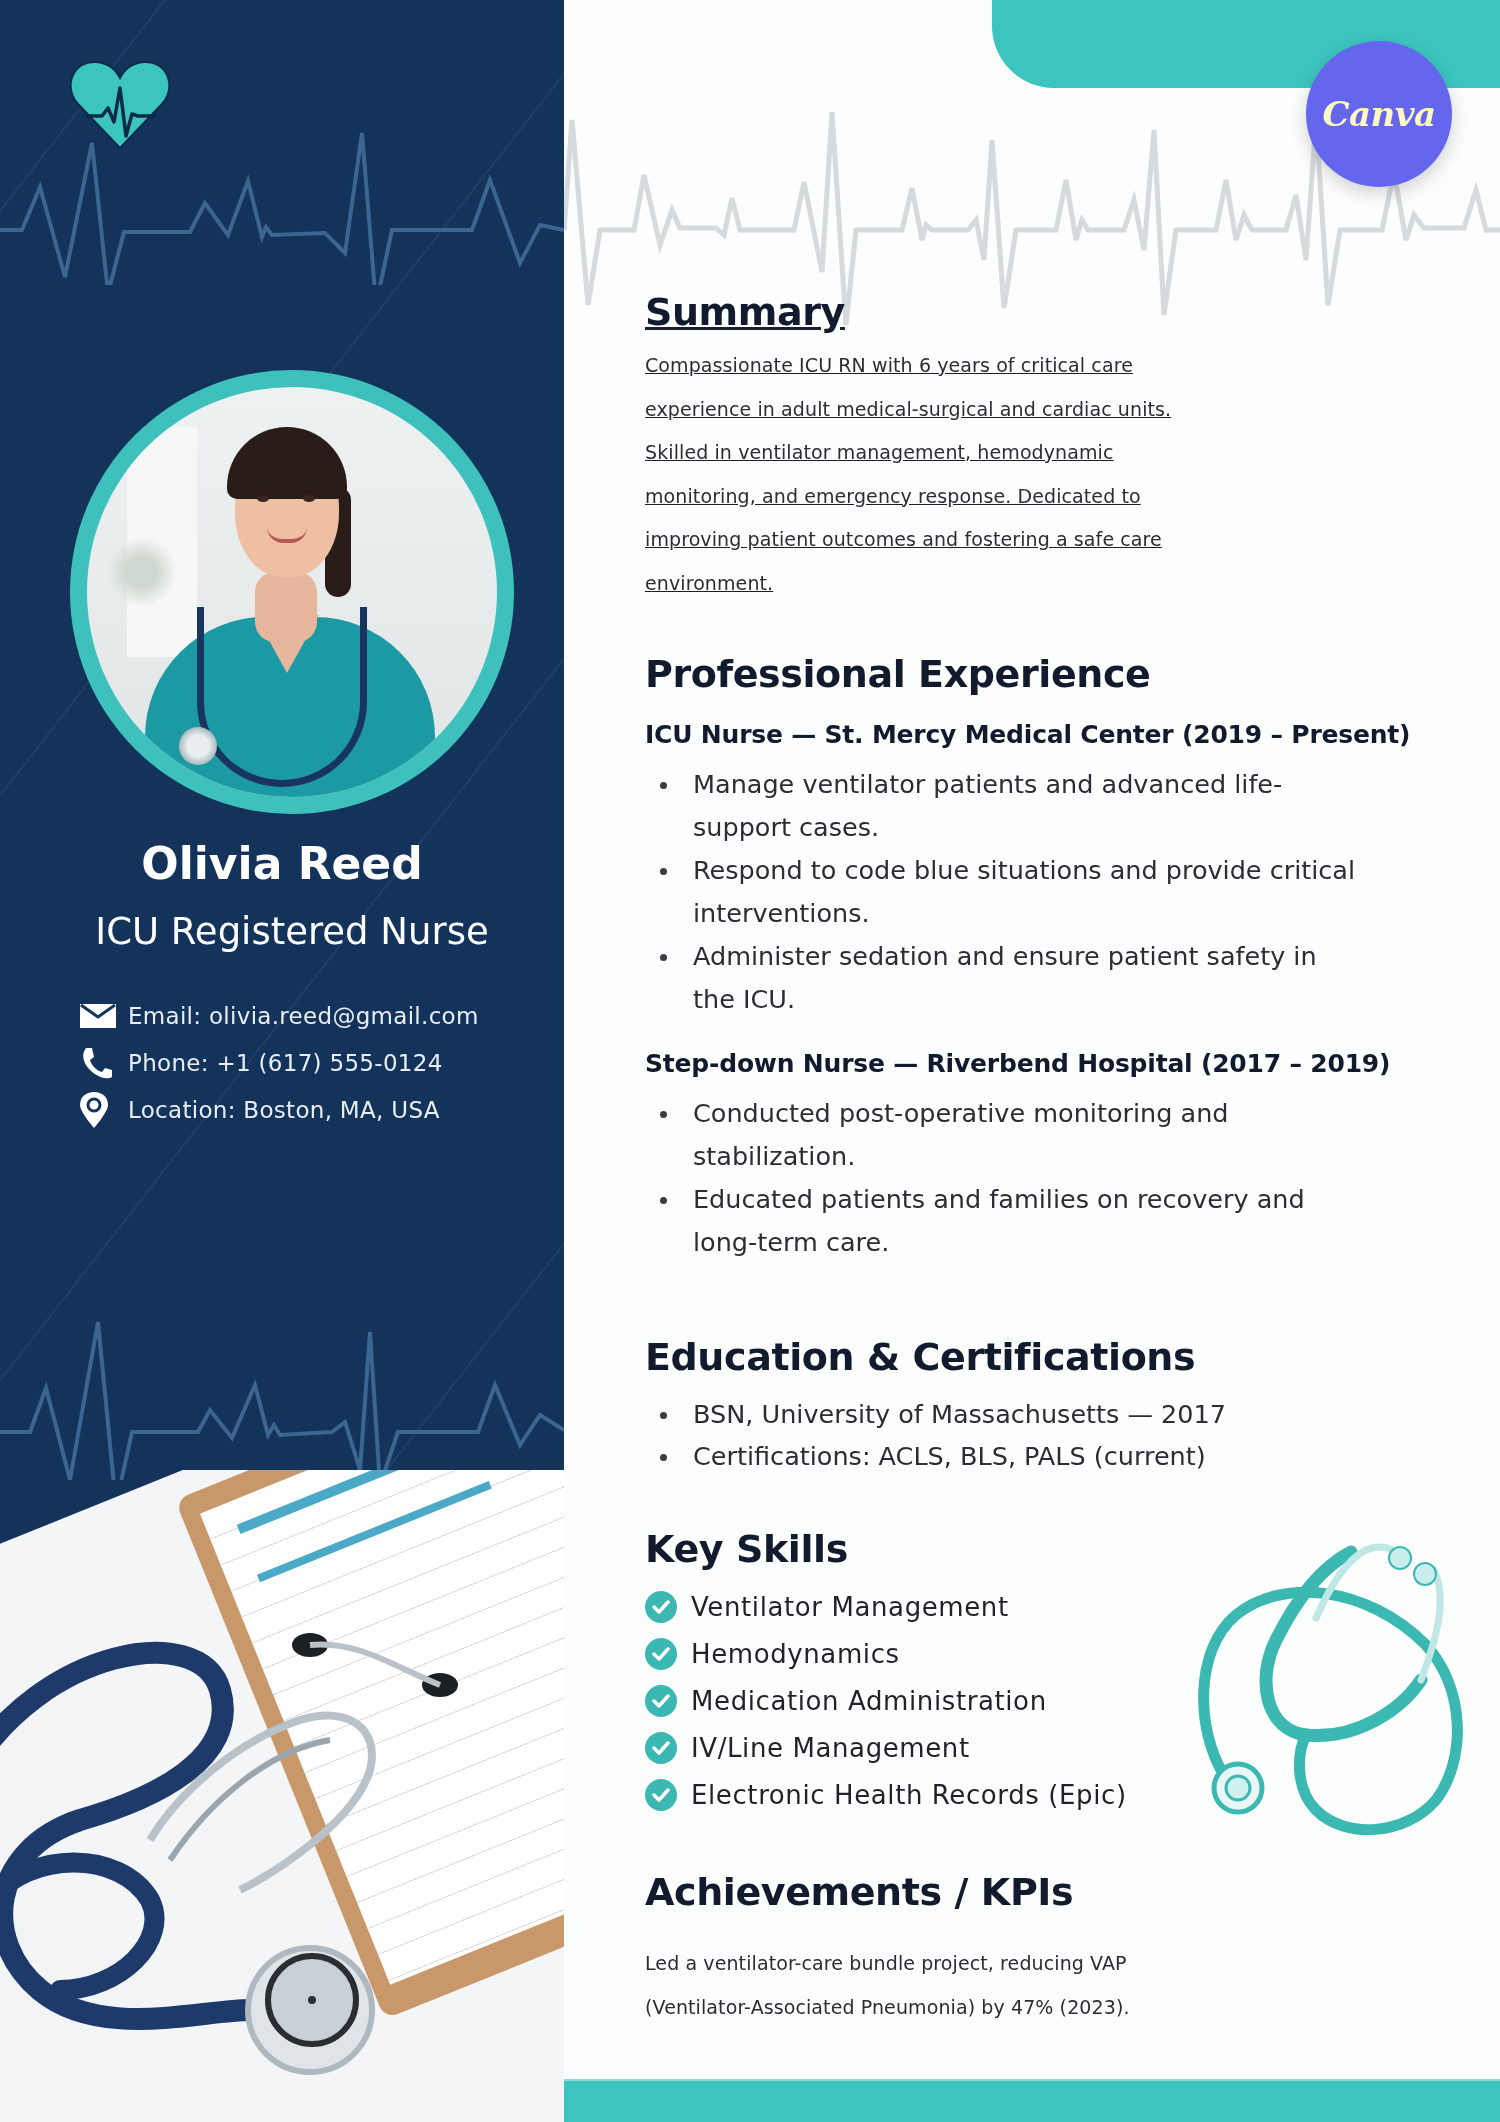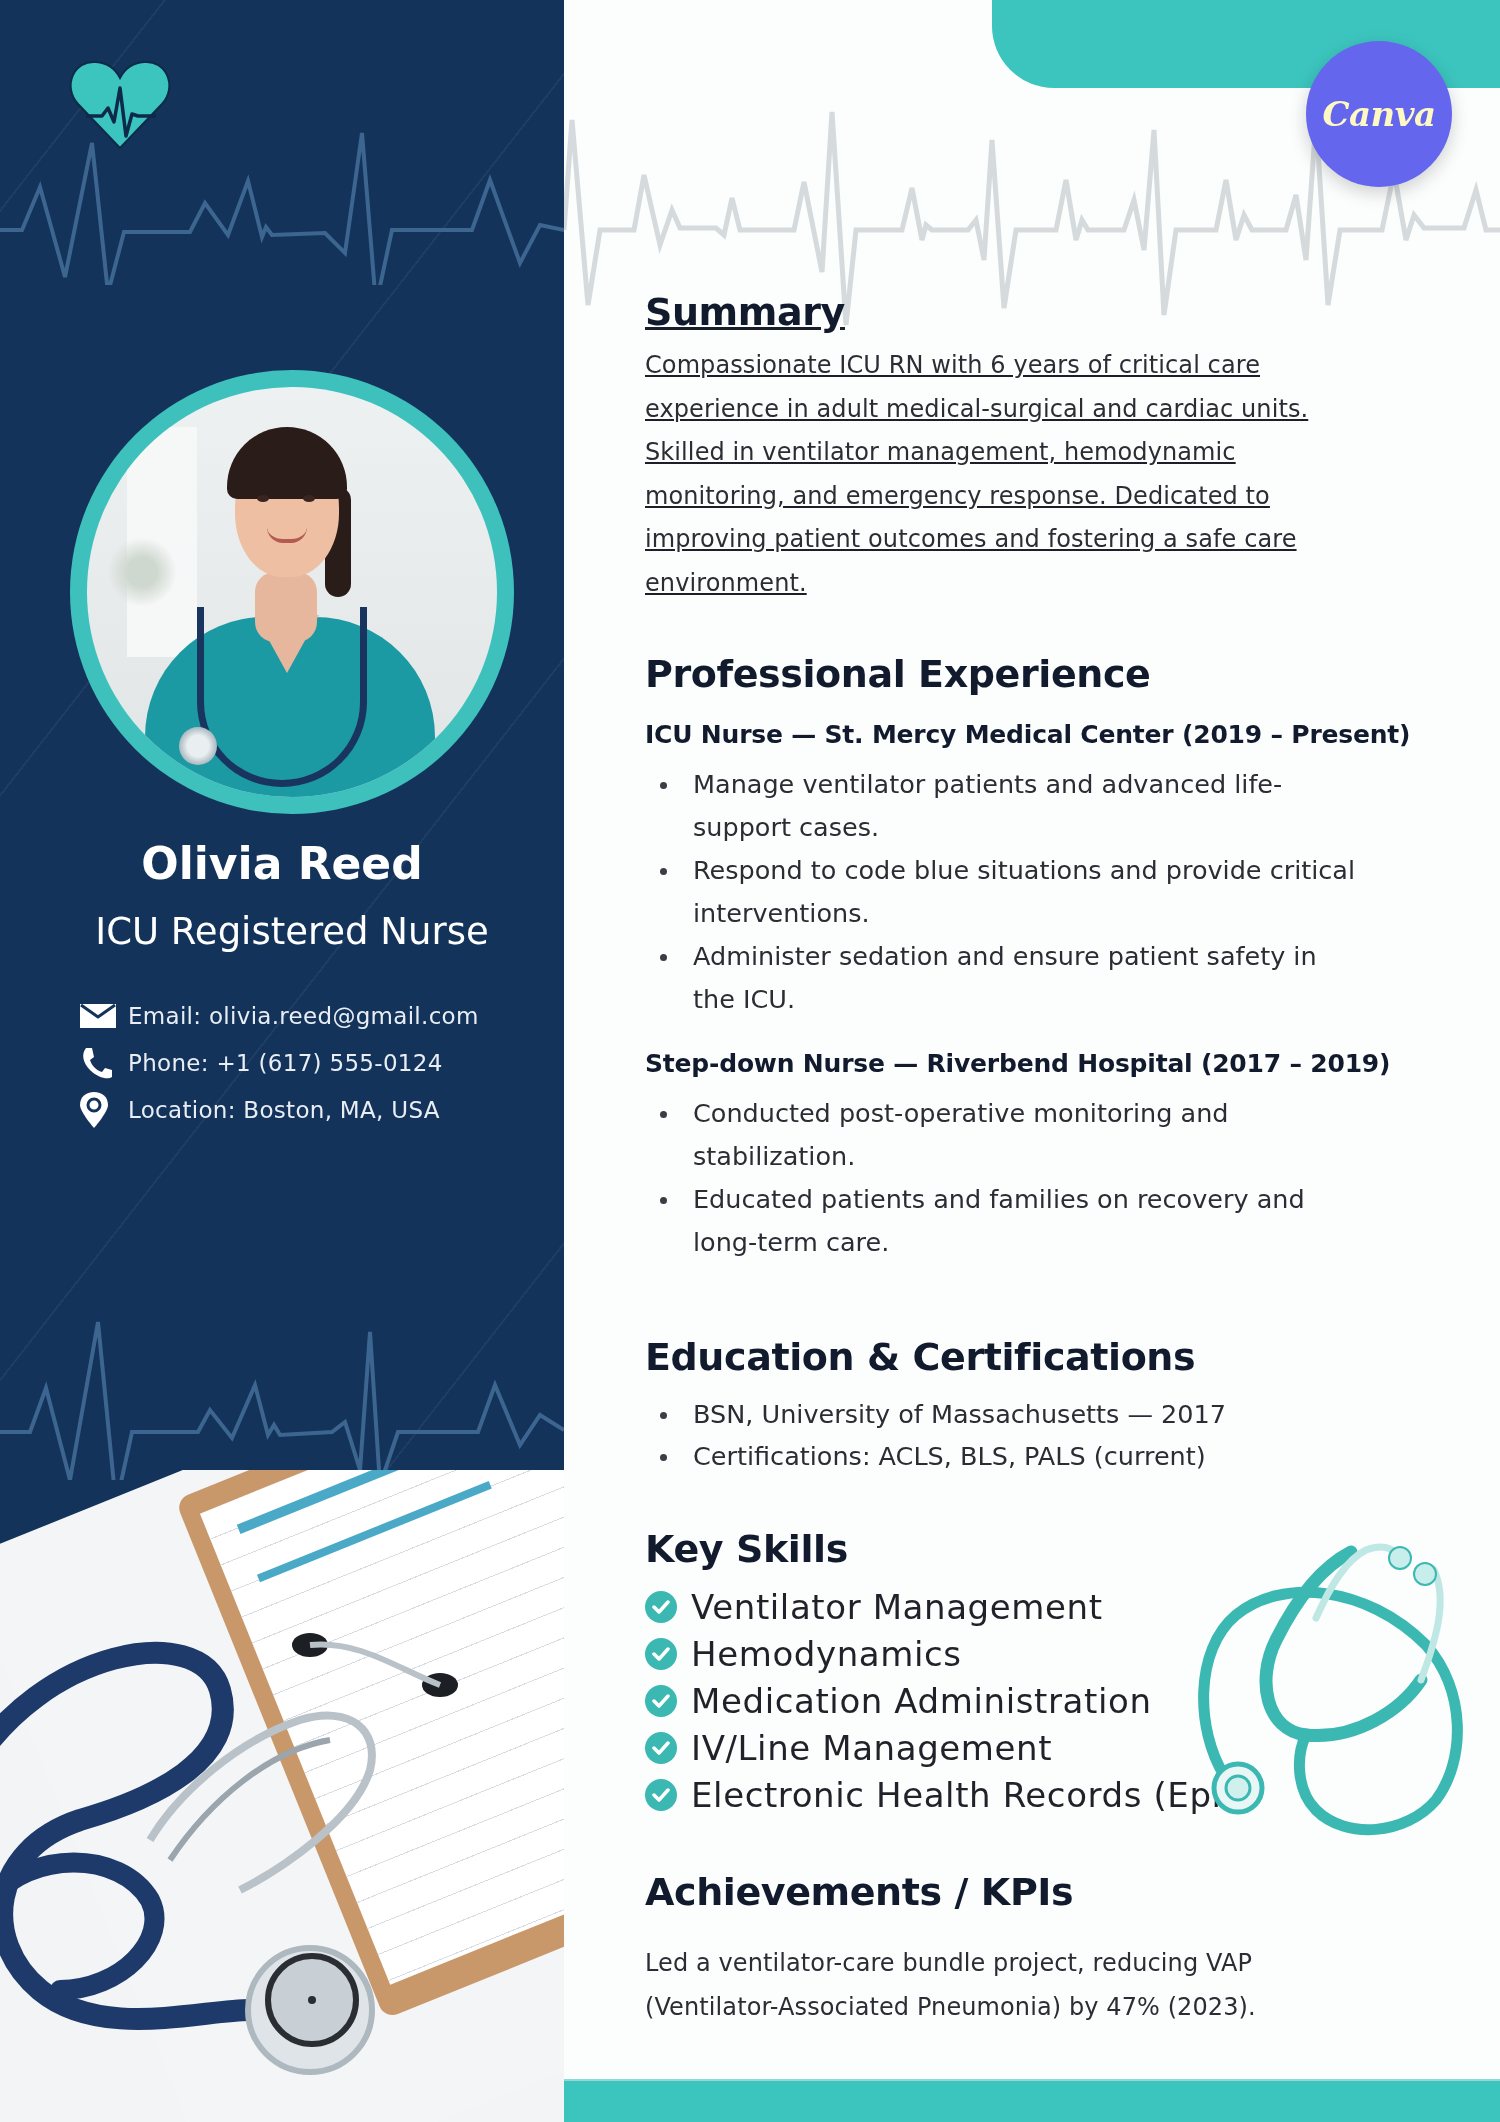--- a/index.html
+++ b/index.html
@@ -80,40 +80,40 @@
   .canva-badge {
     position: absolute; left: 1306px; top: 41px; width: 146px; height: 146px; border-radius: 50%;
     background: #6466ee; display: flex; align-items: center; justify-content: center;
     box-shadow: 0 6px 18px rgba(0,0,0,0.18); z-index: 5;
   }
   .canva-badge span { color: #fef9c3; font-family: "DejaVu Serif", serif; font-style: italic; font-weight: bold; font-size: 34px; letter-spacing: -.5px; }
   .ecg-main { position: absolute; left: 564px; top: 100px; width: 936px; height: 240px; }
 
   .content { position: absolute; left: 645px; top: 290px; width: 800px; }
   .h2 { font-family: "DejaVu Sans", sans-serif; font-weight: bold; font-size: 38px; color: #121b2e; letter-spacing: -.4px; }
-  .p { font-size: 24px; line-height: 43.5px; color: #2a2d33; letter-spacing: .1px; }
+  .p { font-size: 19px; line-height: 43.5px; color: #2a2d33; letter-spacing: .1px; }
   .job-title { font-weight: bold; font-size: 25px; color: #121b2e; letter-spacing: -.2px; }
   ul.bullets { list-style: none; }
   ul.bullets li { position: relative; padding-left: 48px; font-size: 25.5px; line-height: 43px; color: #2a2d33; }
   ul.bullets li::before { content: ""; position: absolute; left: 15px; top: 19px; width: 7px; height: 7px; border-radius: 50%; background: #3a3d44; }
 
   .sec-summary { position: absolute; top: 0; text-decoration: underline; }
   .sec-summary .h2 { margin-bottom: 10px; }
   .sec-exp { position: absolute; top: 362px; }
   .sec-exp .job { margin-top: 24px; }
   .sec-exp .job + .job { margin-top: 28px; }
   .sec-exp .job .job-title { margin-bottom: 14px; }
   .sec-edu { position: absolute; top: 1045px; }
   .sec-edu .h2 { margin-bottom: 14px; }
   .sec-edu ul.bullets li { line-height: 42px; }
   .sec-skills { position: absolute; top: 1237px; }
   .sec-skills .h2 { margin-bottom: 12px; }
   .skill { display: flex; align-items: center; height: 47px; }
   .skill .check { width: 32px; height: 32px; border-radius: 50%; background: #3cb8b2; display: flex; align-items: center; justify-content: center; margin-right: 14px; flex-shrink: 0; }
-  .skill .label { font-size: 34px; color: #1f2228; letter-spacing: .6px; }
+  .skill .label { font-size: 26px; color: #1f2228; letter-spacing: .6px; }
   .sec-ach { position: absolute; top: 1580px; }
   .sec-ach .h2 { margin-bottom: 28px; }
 
   .steth-art { position: absolute; left: 1186px; top: 1530px; width: 290px; height: 310px; }
   .footer-bar { position: absolute; left: 564px; top: 2079px; width: 936px; height: 43px; background: #3cc5be; border-top: 2px solid #8fd9d6; }
 </style>
 </head>
 <body>
 
 <aside class="sidebar">

